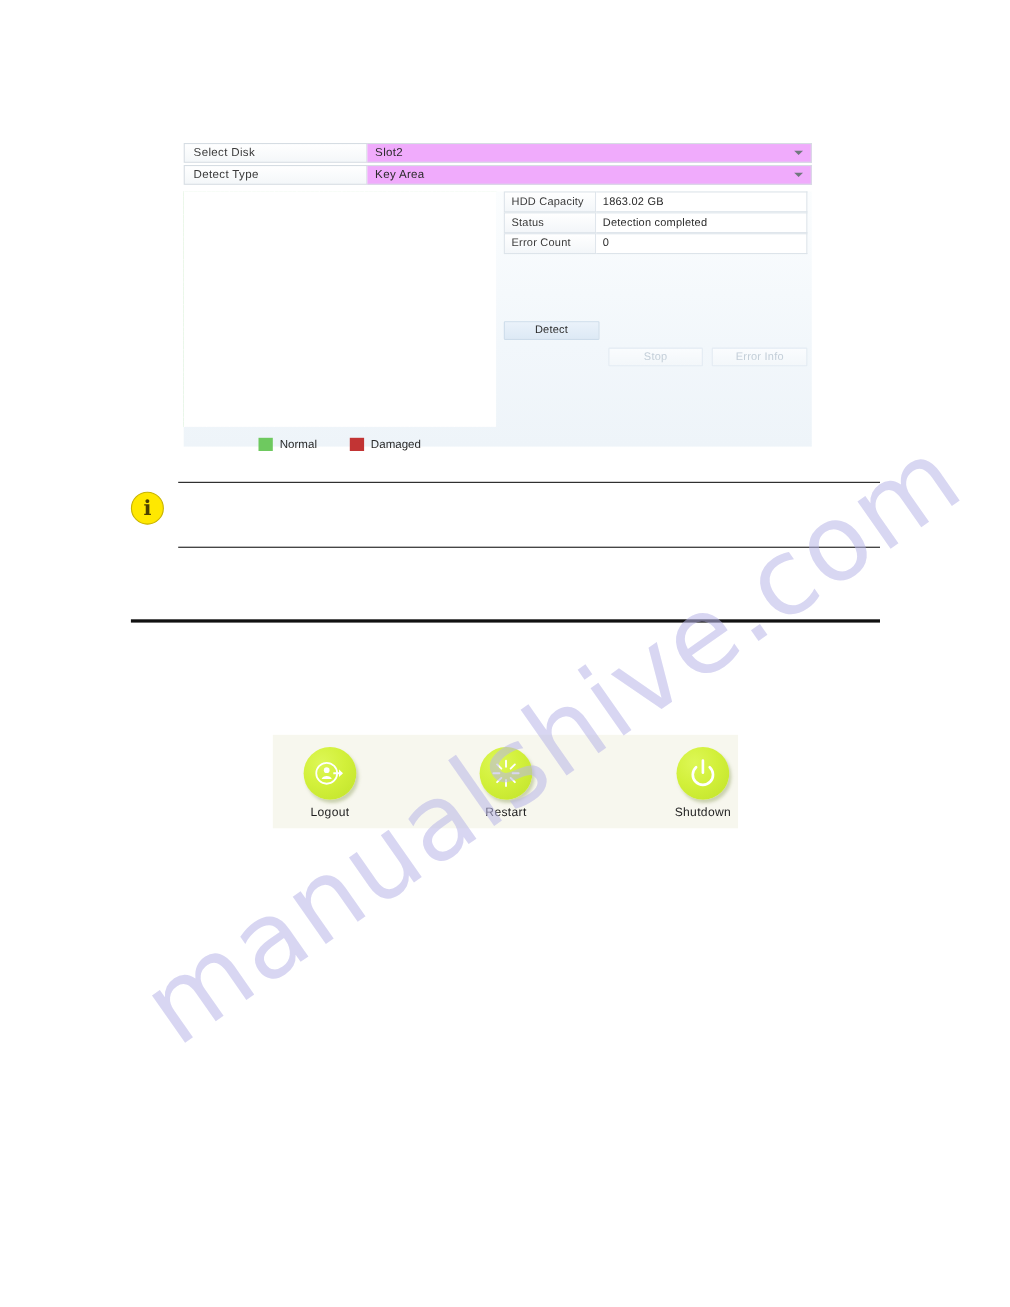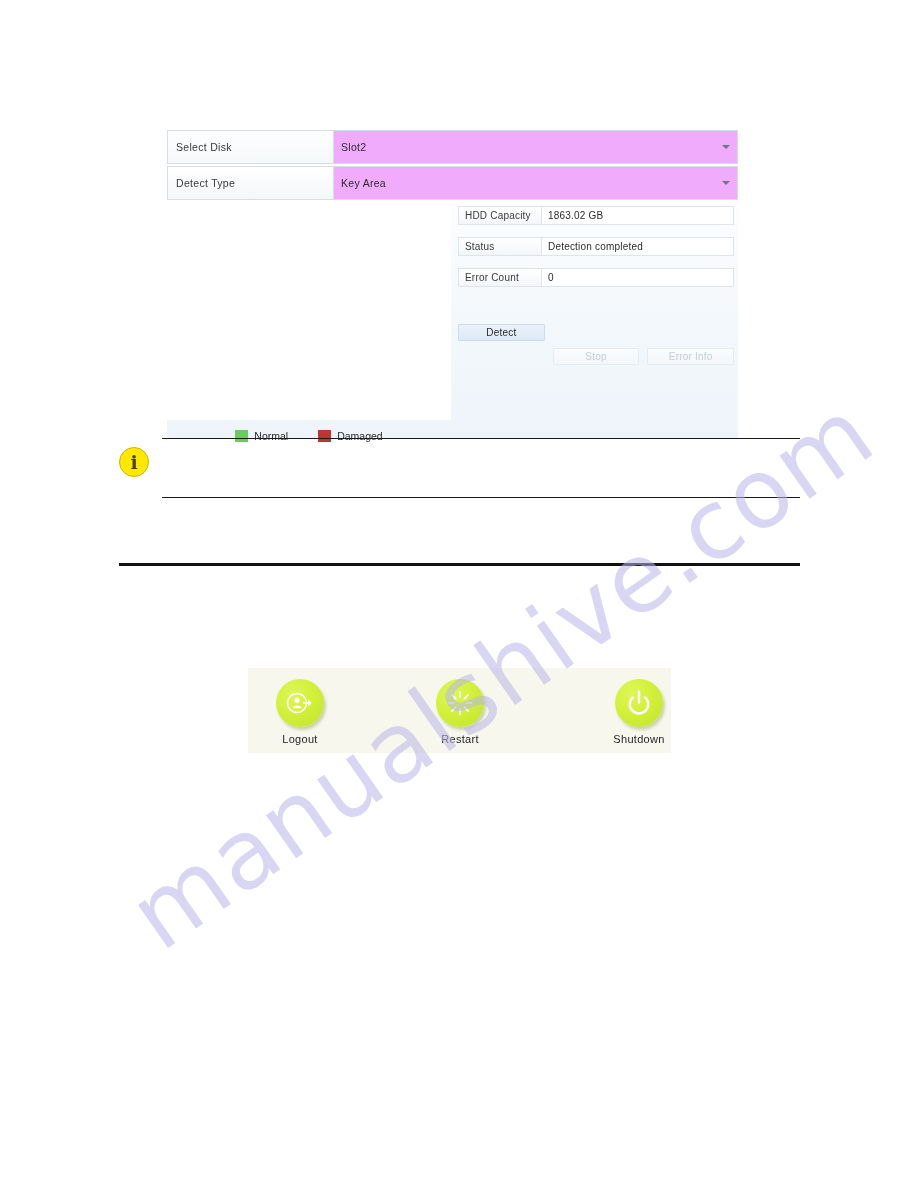--- a/index.html
+++ b/index.html
@@ -47,21 +47,21 @@
     position: absolute;
     left: 167px;
     top: 130px;
     width: 571px;
     z-index: 2;
   }
 
   .form-row {
     display: flex;
     align-items: stretch;
-    height: 34px;
+    height: 18px;
     margin-bottom: 2px;
     background: #ffffff;
   }
   .form-label {
     width: 167px;
     box-sizing: border-box;
     border: 1px solid #d6dde3;
     background: linear-gradient(to bottom, #ffffff 0%, #f4f7f9 100%);
     font-size: 10.5px;
     color: #3a3a3a;
@@ -133,21 +133,21 @@
 
   .info-table {
     position: absolute;
     left: 291px;
     top: 0;
     width: 276px;
   }
   .info-row {
     display: flex;
     height: 19px;
-    margin-bottom: 12px;
+    margin-bottom: 0;
     background: #ffffff;
   }
   .info-key {
     width: 84px;
     box-sizing: border-box;
     border: 1px solid #dde4ea;
     background: linear-gradient(to bottom, #ffffff 0%, #f3f6f9 100%);
     font-size: 10px;
     display: flex;
     align-items: center;

